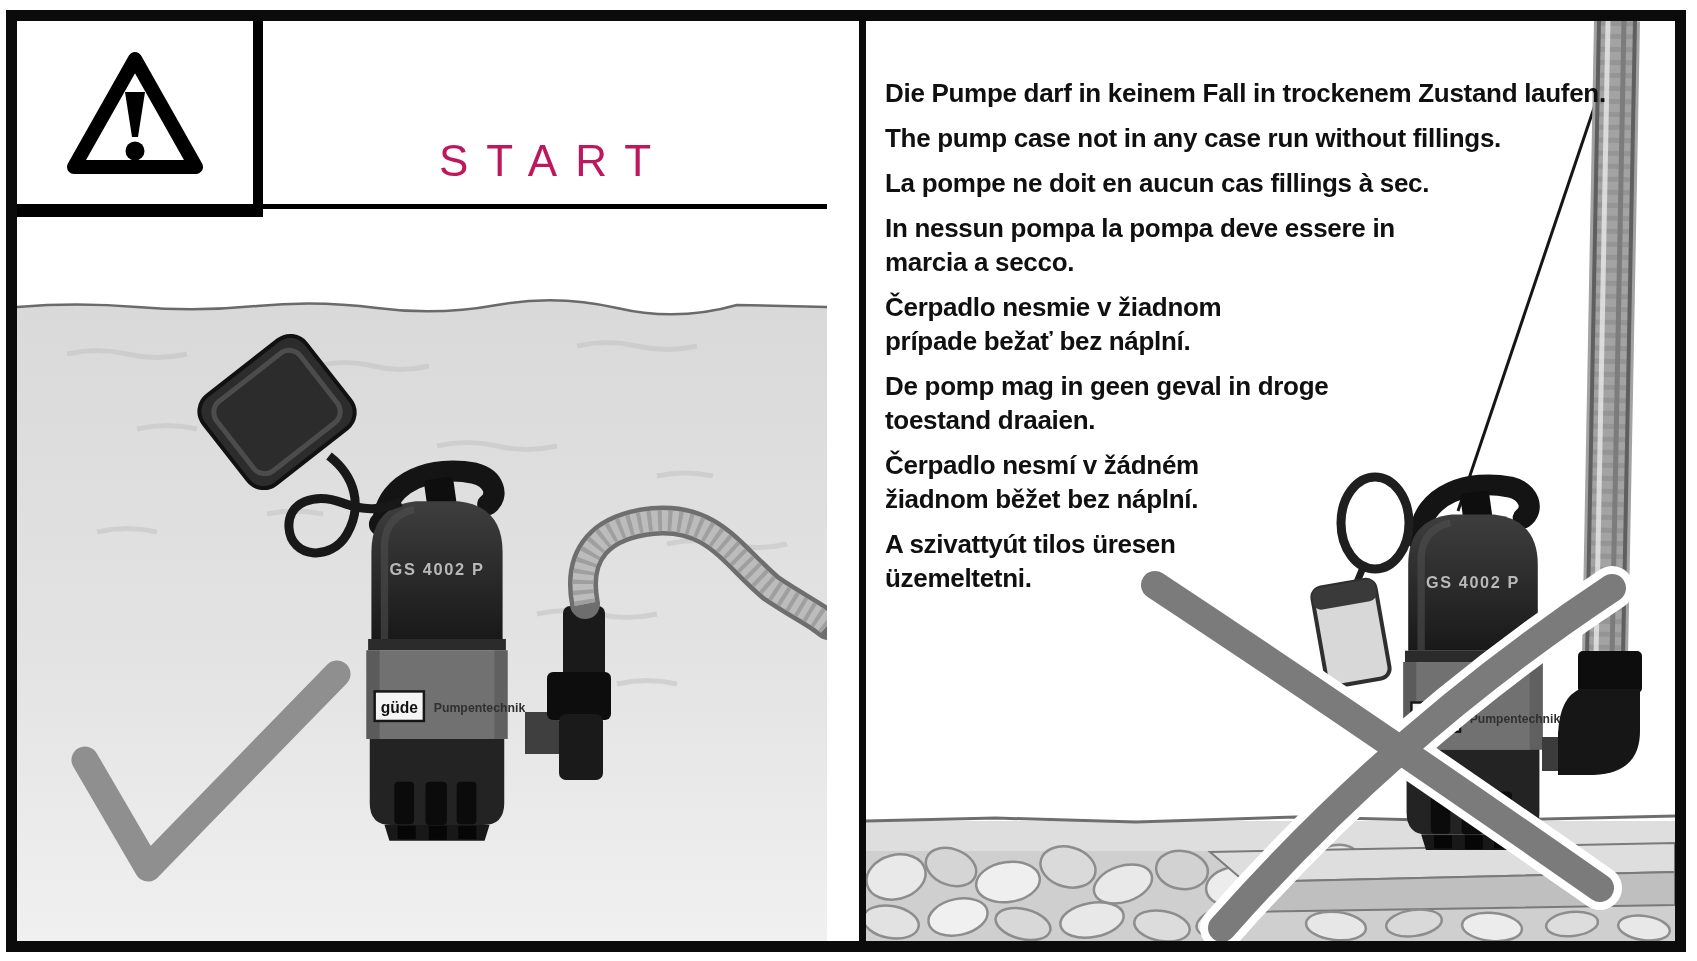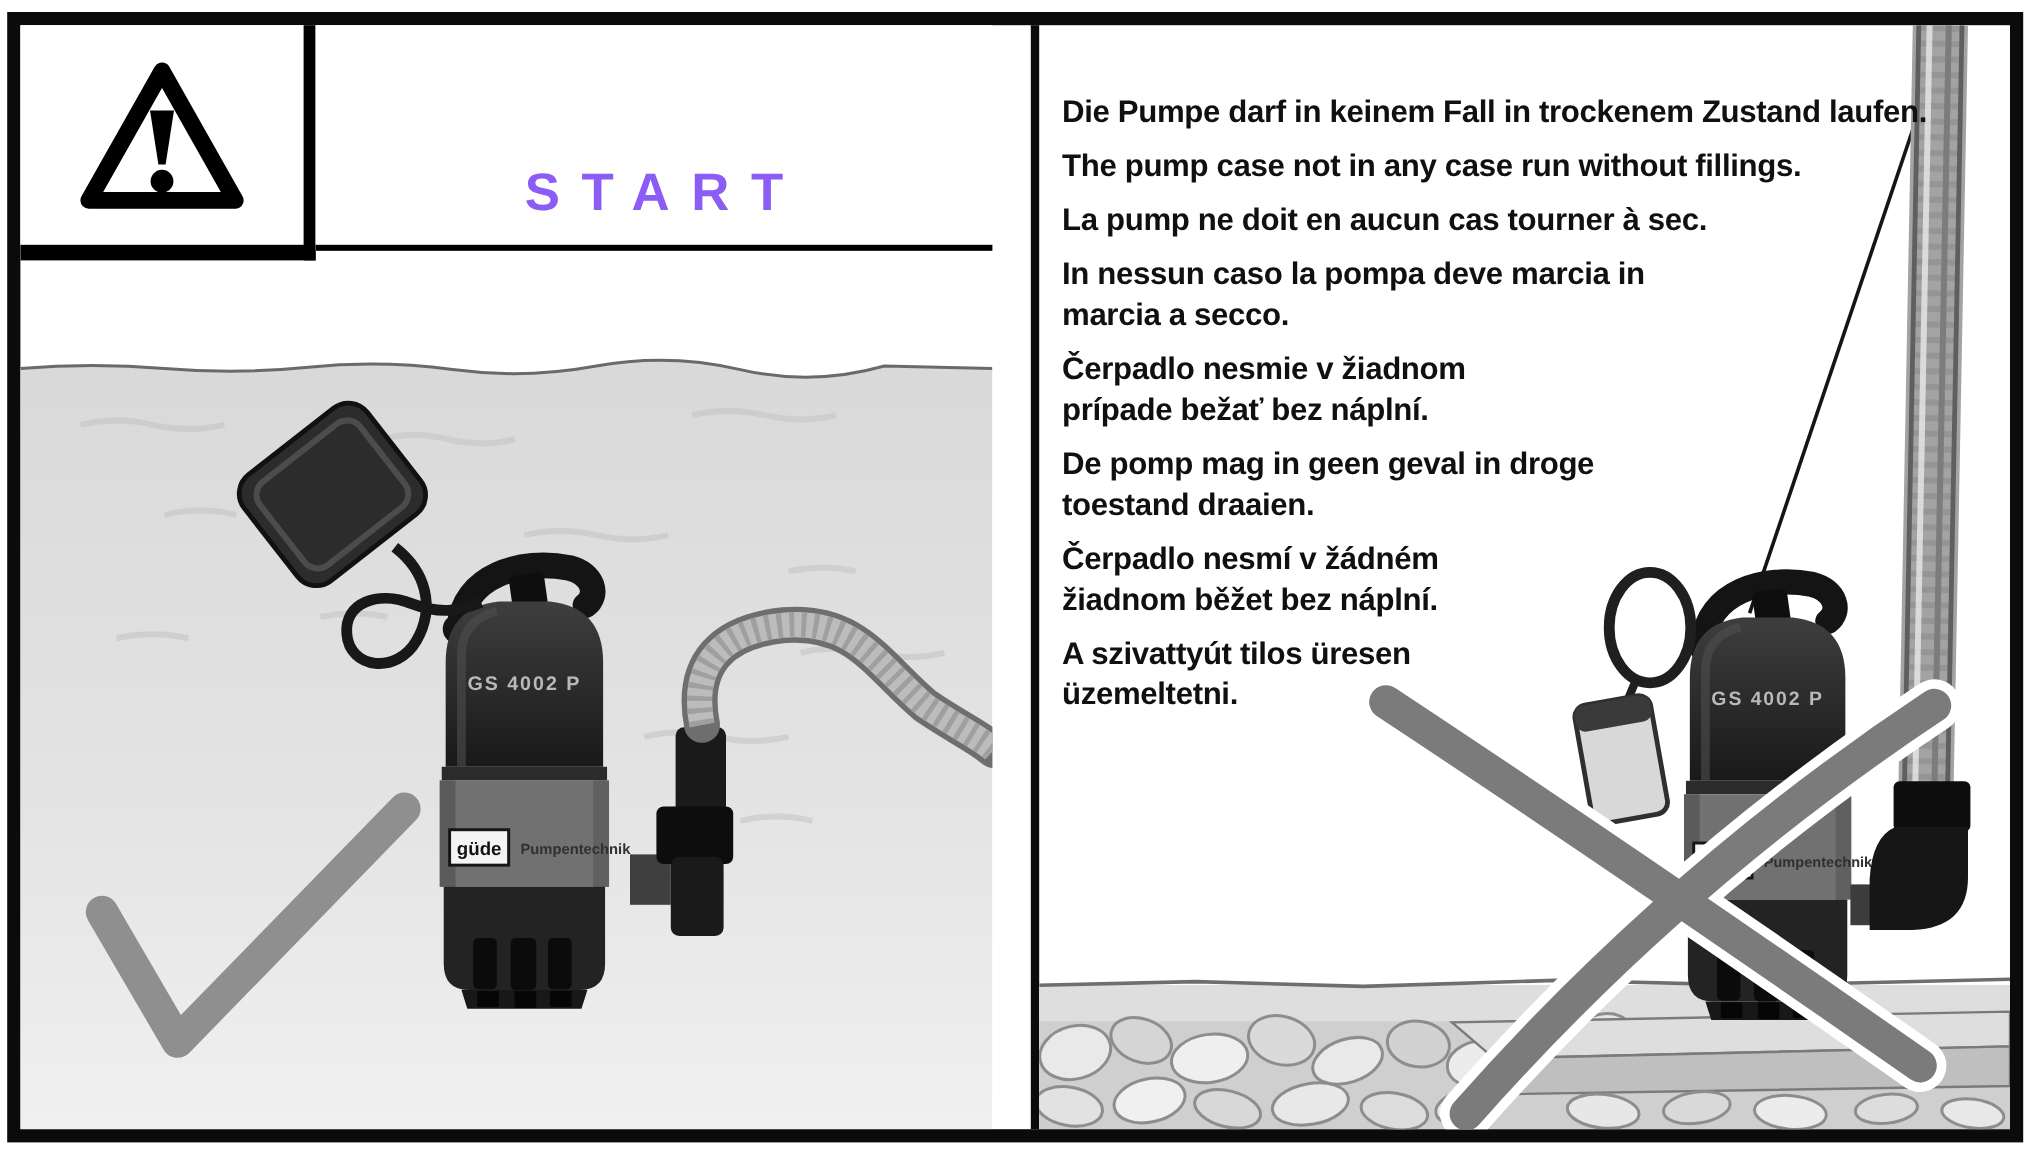--- a/index.html
+++ b/index.html
@@ -7,21 +7,21 @@
         font-family:"Liberation Sans",sans-serif;color:#101010;}
   .frame{position:absolute;left:6px;top:10px;width:1680px;height:942px;
          border:11px solid #0b0b0b;box-sizing:border-box;background:#ffffff;}
   
   .warn-box{position:absolute;left:0;top:0;width:246px;height:196px;box-sizing:border-box;
             border-right:10px solid #000;border-bottom:13px solid #000;background:#fff;
             display:flex;align-items:center;justify-content:center;}
   .start-header{position:absolute;left:246px;top:0;width:564px;height:188px;box-sizing:content-box;
             border-bottom:5px solid #000;display:flex;align-items:flex-end;justify-content:center;
             padding-bottom:18px;box-sizing:border-box;background:#fff;}
-  .start-label{font-size:44px;font-weight:bold;letter-spacing:18px;margin-right:-18px;color:#8b5cf6;}
+  .start-label{font-size:44px;font-weight:normal;letter-spacing:18px;margin-right:-18px;color:#be185d;}
   .left-illu{position:absolute;left:0;top:193px;width:810px;height:727px;}
   .divider{position:absolute;left:842px;top:0;width:7px;height:920px;background:#0b0b0b;}
   .right-illu{position:absolute;left:849px;top:0;width:809px;height:920px;}
   .warn-text{position:absolute;left:868px;top:55px;width:790px;font-weight:bold;}
   .warn-text p{margin:0 0 11px 0;font-size:26px;line-height:34px;letter-spacing:-0.3px;
                color:#101010;white-space:nowrap;}
   svg text{font-family:"Liberation Sans",sans-serif;}
 </style>
 </head>
 <body>
@@ -191,22 +191,22 @@
       <path d="M289,564 Q495,700 734,867" fill="none" stroke="#ffffff" stroke-width="44" stroke-linecap="round"></path>
       <path d="M746,567 Q530,710 356,907" fill="none" stroke="#ffffff" stroke-width="44" stroke-linecap="round"></path>
       <path d="M289,564 Q495,700 734,867" fill="none" stroke="#7b7b7b" stroke-width="28" stroke-linecap="round"></path>
       <path d="M746,567 Q530,710 356,907" fill="none" stroke="#7b7b7b" stroke-width="28" stroke-linecap="round"></path>
     </g>
   </svg>
 
   <div class="warn-text">
     <p><span>Die Pumpe darf in keinem Fall in trockenem Zustand laufen.</span></p>
     <p><span>The pump case not in any case run without fillings.</span></p>
-    <p><span>La pump ne doit en aucun cas tourner à sec.</span></p>
-    <p><span>In nessun caso la pompa deve marcia in</span><br><span>marcia a secco.</span></p>
+    <p><span>La pompe ne doit en aucun cas fillings à sec.</span></p>
+    <p><span>In nessun pompa la pompa deve essere in</span><br><span>marcia a secco.</span></p>
     <p><span>Čerpadlo nesmie v žiadnom</span><br><span>prípade bežať bez náplní.</span></p>
     <p><span>De pomp mag in geen geval in droge</span><br><span>toestand draaien.</span></p>
     <p><span>Čerpadlo nesmí v žádném</span><br><span>žiadnom běžet bez náplní.</span></p>
     <p><span>A szivattyút tilos üresen</span><br><span>üzemeltetni.</span></p>
   </div>
 
  </div>
 </div>
 
 </body></html>

